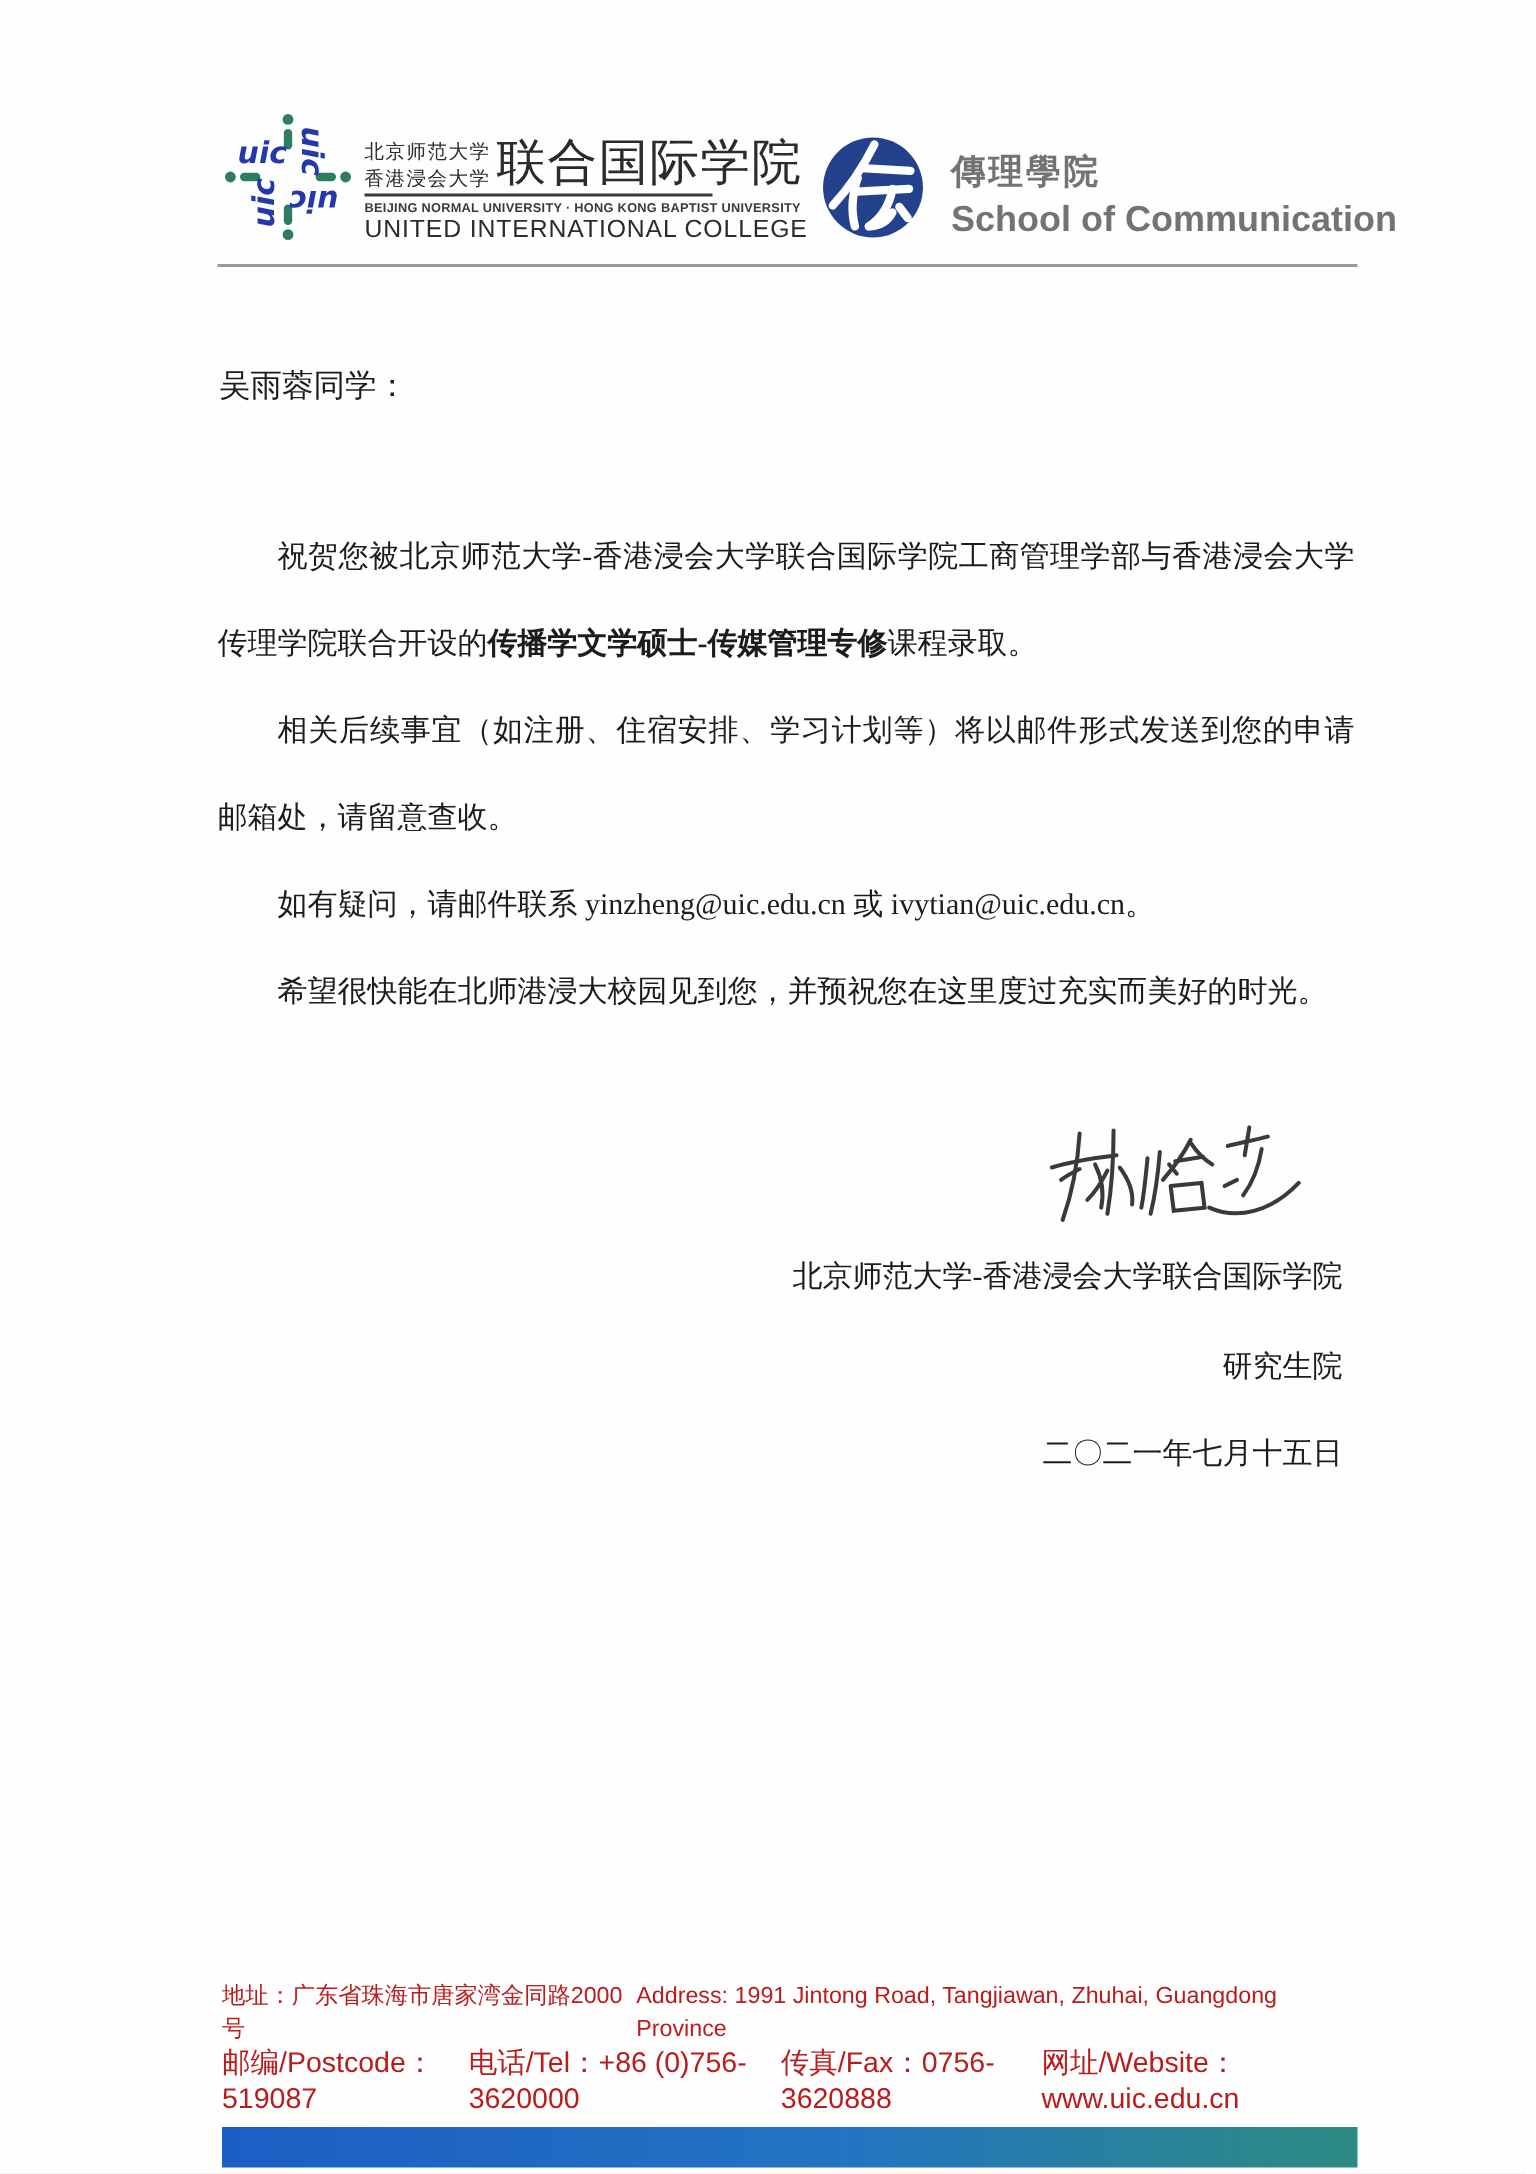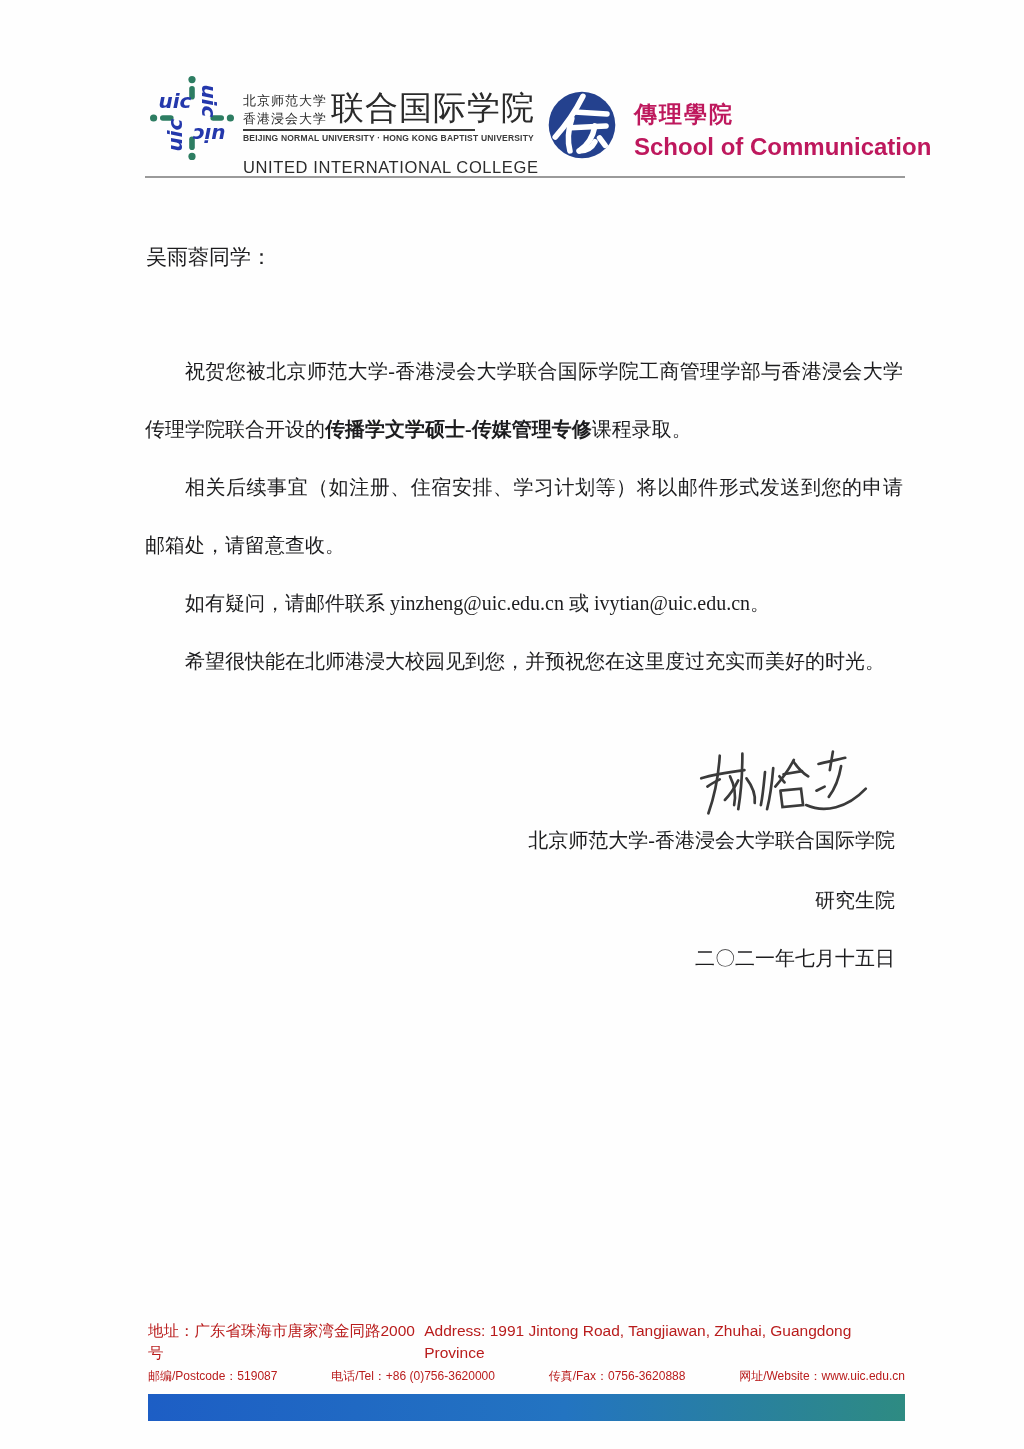--- a/index.html
+++ b/index.html
@@ -11,51 +11,51 @@
 
   
   .uic-logo { position:absolute; left:148px; top:72px; }
   .uic-textblock { position:absolute; left:243px; top:90px; width:300px; color:#2b2b2b;
                    font-family:"Liberation Sans", sans-serif; }
   .cn-row { display:flex; align-items:flex-start; }
   .cn-small { font-size:13px; line-height:15px; letter-spacing:1px; white-space:nowrap; padding-top:3px; }
   .cn-large { font-size:33px; line-height:36px; letter-spacing:1px; white-space:nowrap; margin-left:4px; }
   .hdr-underline { width:232px; border-top:2px solid #3a3a3a; margin:3px 0 2px 0; }
   .en-small { font-size:8.5px; font-weight:bold; letter-spacing:0.2px; white-space:nowrap; color:#3a3a3a; }
-  .en-large { font-size:16.5px; letter-spacing:0.6px; white-space:nowrap; color:#2b2b2b; margin-top:15px; }
+  .en-large { font-size:16.5px; letter-spacing:0.6px; white-space:nowrap; color:#2b2b2b; margin-top:1px; }
 
   .soc-logo { position:absolute; left:545px; top:88px; }
-  .soc-textblock { position:absolute; left:634px; top:100px; color:#be185d;
+  .soc-textblock { position:absolute; left:634px; top:100px; color:#737373;
                    font-family:"Liberation Sans", sans-serif; }
   .soc-cn { font-size:23px; font-weight:bold; letter-spacing:2px; line-height:28px; }
   .soc-en { font-size:24px; font-weight:bold; line-height:30px; margin-top:4px; }
 
   .header-rule { position:absolute; left:145px; top:176px; width:760px; height:0;
                  border-top:2px solid #9a9a9a; }
 
   
   .salutation { position:absolute; left:146px; top:243px; font-size:21px; }
   .letter-body { position:absolute; left:145px; top:342px; width:758px;
                  font-size:20px; line-height:58px; text-align:justify; }
   .letter-body p { margin:0; text-indent:2em; }
   .letter-body b { font-weight:bold; }
 
   
   .sig-area { position:absolute; left:145px; top:745px; width:758px; text-align:right; }
   .sig-svg { display:block; margin:0 30px 0 auto; }
   .sig-line { font-size:20px; line-height:30px; padding-right:8px; }
-  .sig-org  { margin-top:2px; }
+  .sig-org  { margin-top:13px; }
   .sig-dept { margin-top:30px; }
   .sig-date { margin-top:28px; }
 
   
   .footer { position:absolute; left:148px; top:1320px; width:757px;
             font-family:"Liberation Sans", sans-serif; color:#b91c1c; }
   .f-line1 { display:flex; justify-content:space-between; font-size:15.5px; line-height:22px; }
-  .f-line2 { display:flex; justify-content:space-between; font-size:12px; line-height:24px; }
+  .f-line2 { display:flex; justify-content:space-between; font-size:19px; line-height:24px; }
   .f-bar { margin-top:6px; height:27px;
            background:linear-gradient(to right, #1d5ec5, #2374c1 55%, #2e8b82); }
 </style>
 </head>
 <body>
 
 <div class="page">
 
   <div>
 

